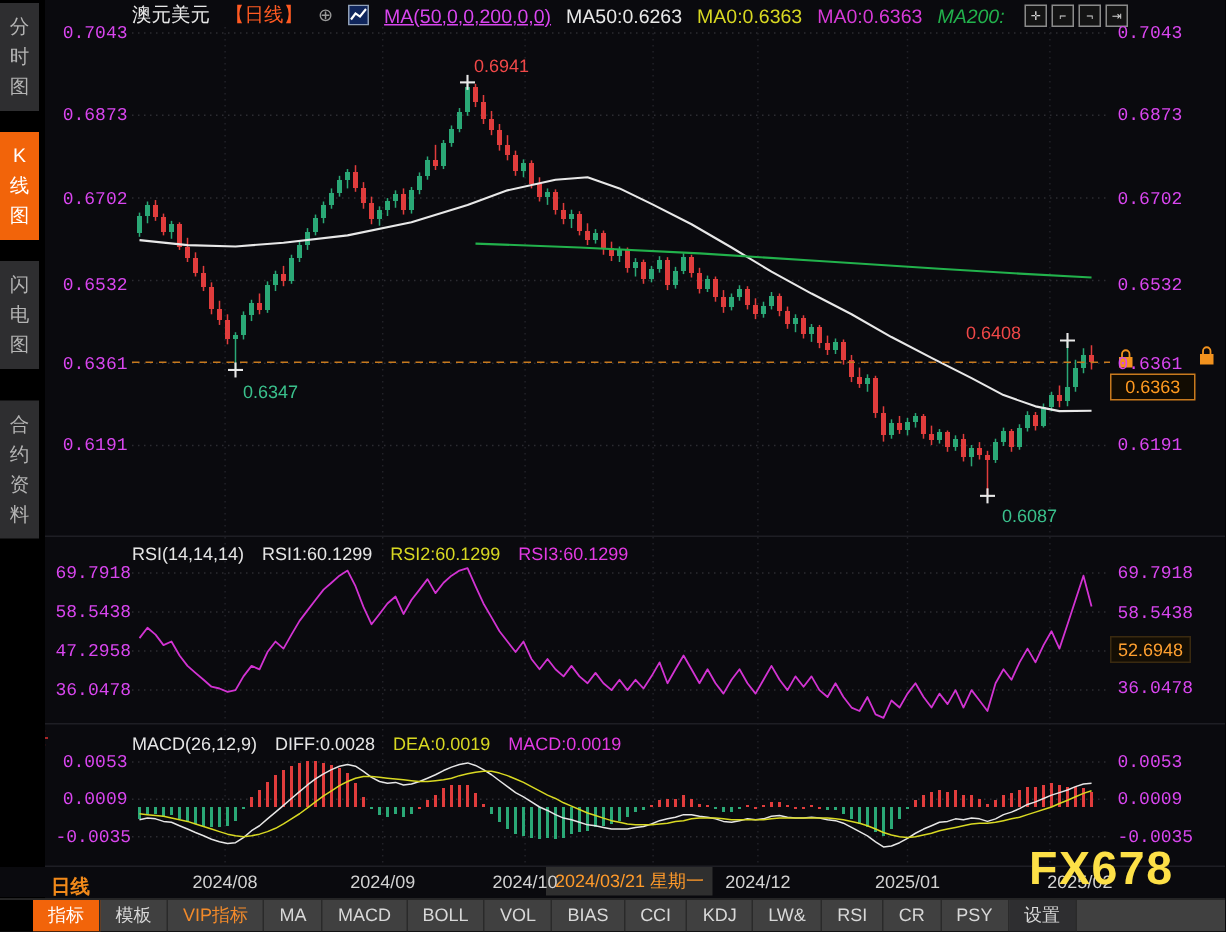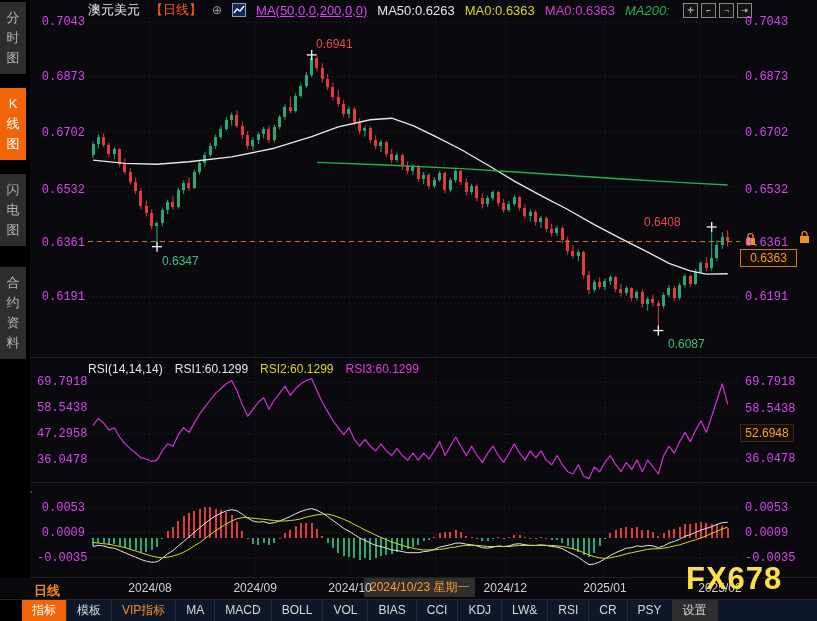--- a/index.html
+++ b/index.html
@@ -37,21 +37,21 @@
   #rsi-box{left:740px;top:424px;width:52px;height:16px;background:#140e04;border:1px solid #3a2a10;
            color:#ffa030;font-size:12px;text-align:center;line-height:16px;}
   
   #date-row{left:0;top:578px;width:817px;height:20px;background:#0a0a0e;}
   .dtick{position:absolute;top:3px;transform:translateX(-50%);font-size:12px;color:#d2d2d2;white-space:nowrap;}
   #date-hl{position:absolute;left:364px;top:0px;height:19px;padding:0 6px;background:#2f2f2f;
            color:#ff9a2a;font-size:12px;line-height:19px;white-space:nowrap;}
   
   #period-label{left:34px;top:582px;color:#f28a1a;font-size:13px;font-weight:bold;display:flex;gap:6px;align-items:center;flex-direction:column;}
   #period-label .tri{font-size:9px;color:#f28a1a;}
-  #toolbar{left:0;top:599px;width:817px;height:22px;background:#0f172a;border-top:1px solid #262626;display:flex;}
+  #toolbar{left:0;top:599px;width:817px;height:22px;background:#404040;border-top:1px solid #262626;display:flex;}
   #toolbar .spacer{width:22px;background:#000;}
   .tb-item{padding:0 10px;font-size:12px;line-height:21px;color:#d8d8d8;border-right:1px solid #2a2a2a;
            cursor:pointer;white-space:nowrap;}
   .tb-item.active{background:#f2640a;color:#fff;}
   .tb-item.vip{color:#f28a2a;}
   .tb-item.settings{background:#2e2e30;}
   #watermark{left:686px;top:561px;font-size:31px;font-weight:bold;color:#fde047;letter-spacing:1px;z-index:30;}
   .sep{position:absolute;left:30px;width:787px;height:1px;background:#1e1e24;}
   svg{position:absolute;left:0;top:0;}
 </style>
@@ -521,31 +521,37 @@
       <div class="win-ic">¬</div>
       <div class="win-ic">⇥</div>
     </div>
 
   <div class="panel-hdr" style="top:362px">
     <span class="w">RSI(14,14,14)</span>
     <span class="w">RSI1:60.1299</span>
     <span class="yel">RSI2:60.1299</span>
     <span class="mag">RSI3:60.1299</span>
   </div>
+  <div class="panel-hdr" style="top:489px">
+    <span class="w">MACD(26,12,9)</span>
+    <span class="w">DIFF:0.0028</span>
+    <span class="yel">DEA:0.0019</span>
+    <span class="mag">MACD:0.0019</span>
+  </div>
 
   <div id="price-box" class="abs">0.6363</div>
   <div id="rsi-box" class="abs">52.6948</div>
 
   <div class="annot" style="left:316px;top:37px;color:#f04848">0.6941</div>
   <div class="annot" style="left:162px;top:254px;color:#3ac08c">0.6347</div>
   <div class="annot" style="left:644px;top:215px;color:#f04848">0.6408</div>
   <div class="annot" style="left:668px;top:337px;color:#3ac08c">0.6087</div>
 
   <div id="date-row" class="abs">
-    <div id="date-hl">2024/10/23 星期一</div>
+    <div id="date-hl">2024/03/21 星期一</div>
   <div class="dtick" style="left: 150.066px;">2024/08</div>
       <div class="dtick" style="left: 255.132px;">2024/09</div>
       <div class="dtick" style="left: 350.065px;">2024/10</div>
       <div class="dtick" style="left: 505.264px;">2024/12</div>
       <div class="dtick" style="left: 604.997px;">2025/01</div>
       <div class="dtick" style="left: 699.93px; margin-left: 20px;">2025/02</div>
     </div>
 
   <div id="period-label" class="abs">
     <span>日线</span>

